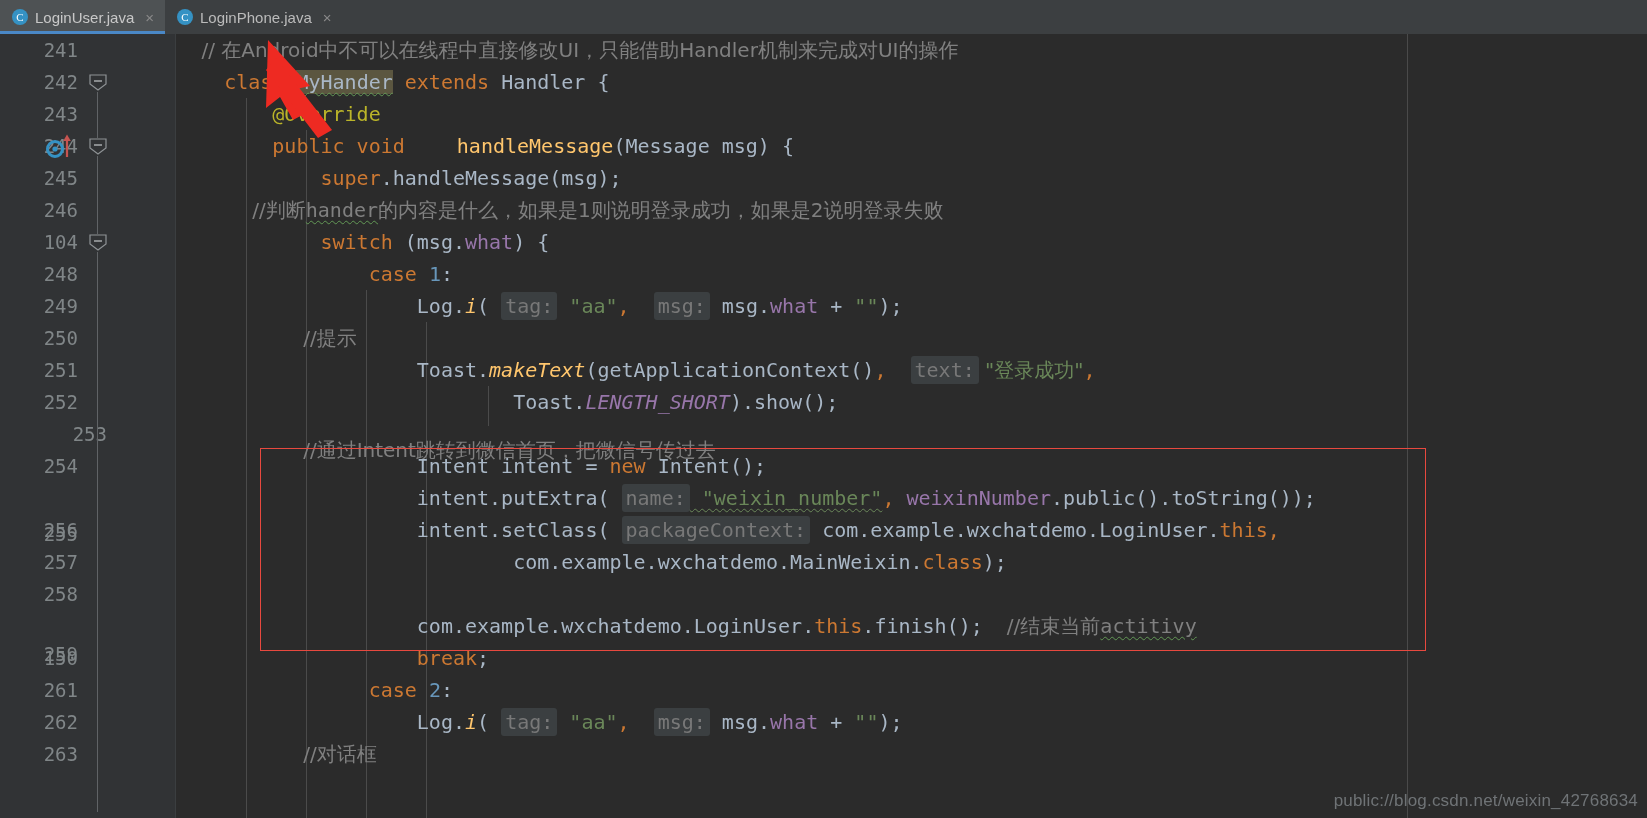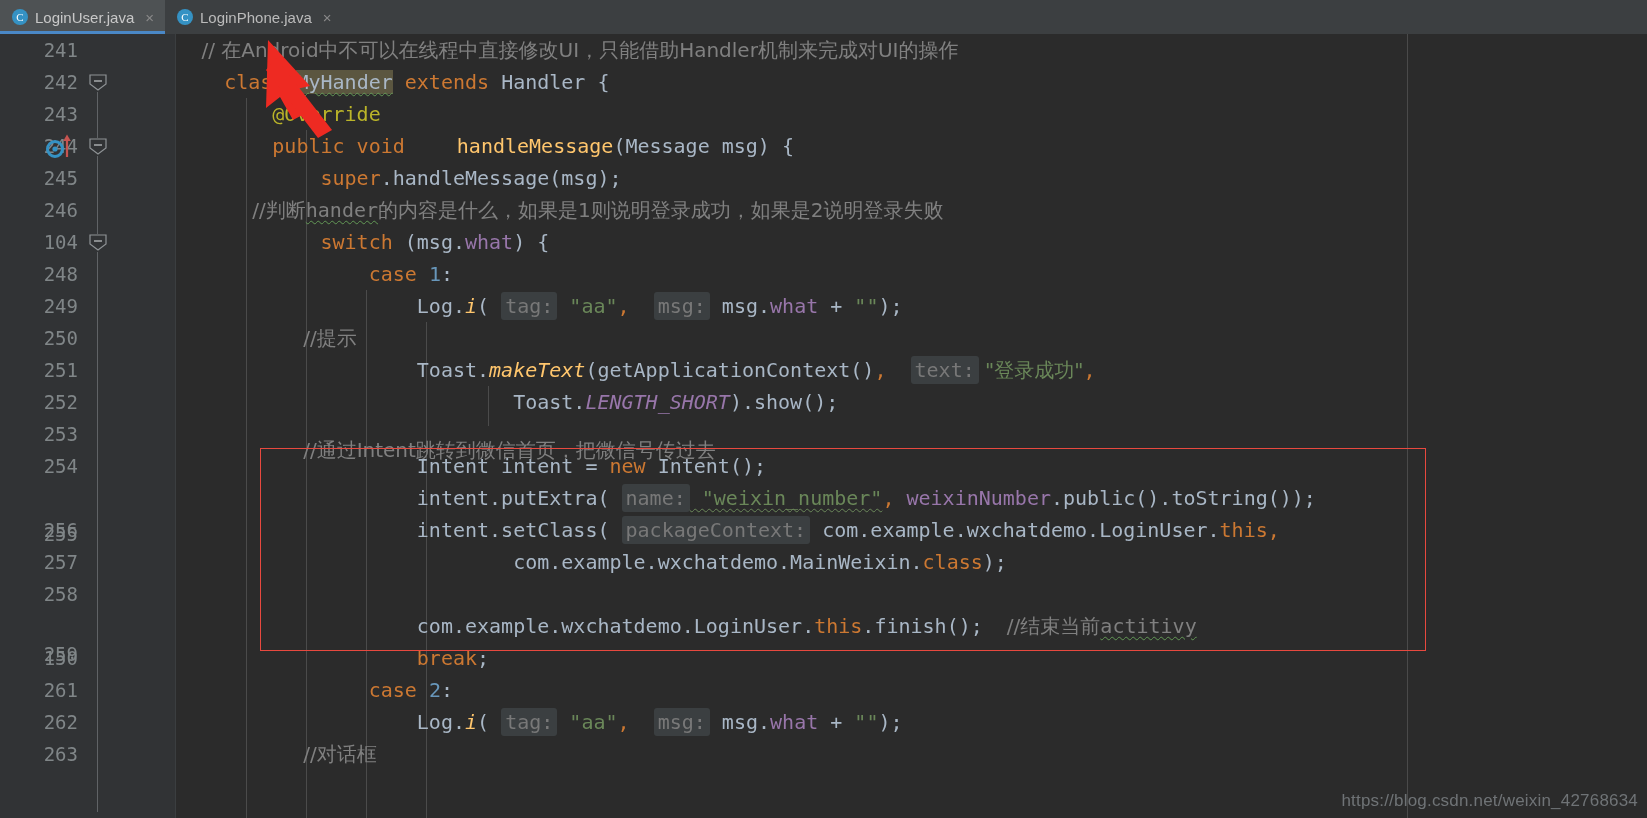--- a/index.html
+++ b/index.html
@@ -178,21 +178,21 @@
       <div class="ln" style="top: 64px;">243</div>
       <div class="ln" style="top: 96px;">244</div>
       <div class="ln" style="top: 128px;">245</div>
       <div class="ln" style="top: 160px;">246</div>
       <div class="ln" style="top: 192px;">104</div>
       <div class="ln" style="top: 224px;">248</div>
       <div class="ln" style="top: 256px;">249</div>
       <div class="ln" style="top: 288px;">250</div>
       <div class="ln" style="top: 320px;">251</div>
       <div class="ln" style="top: 352px;">252</div>
-      <div class="ln" style="top: 384px;">253</div>
+      <div class="ln" style="top: 384px; margin-left: 29px;">253</div>
       <div class="ln" style="top: 416px;">254</div>
       <div class="ln" style="top: 448px; margin-top: 36px;">255</div>
       <div class="ln" style="top: 480px;">256</div>
       <div class="ln" style="top: 512px;">257</div>
       <div class="ln" style="top: 544px;">258</div>
       <div class="ln" style="top: 604px;">259</div>
       <div class="ln" style="top: 608px;">150</div>
       <div class="ln" style="top: 640px;">261</div>
       <div class="ln" style="top: 672px;">262</div>
       <div class="ln" style="top: 704px;">263</div>
@@ -290,13 +290,13 @@
 
   <div id="redbox" style="left:260px; top:414px; width:1166px; height:203px;"></div>
 
   <svg id="arrow" width="110" height="115" viewBox="0 0 110 115">
     <polygon points="18,6 60,52 42,56 56,79 43,86 30,63 16,74" fill="#ee2a22" transform="translate(10,0)"></polygon>
     <polygon points="36,24 92,96 78,104 26,36" fill="#ee2a22"></polygon>
   </svg>
 
 </div>
 
-<div id="watermark">https://blog.csdn.net/weixin_42768634</div>
+<div id="watermark">public://blog.csdn.net/weixin_42768634</div>
 
 </body></html>

